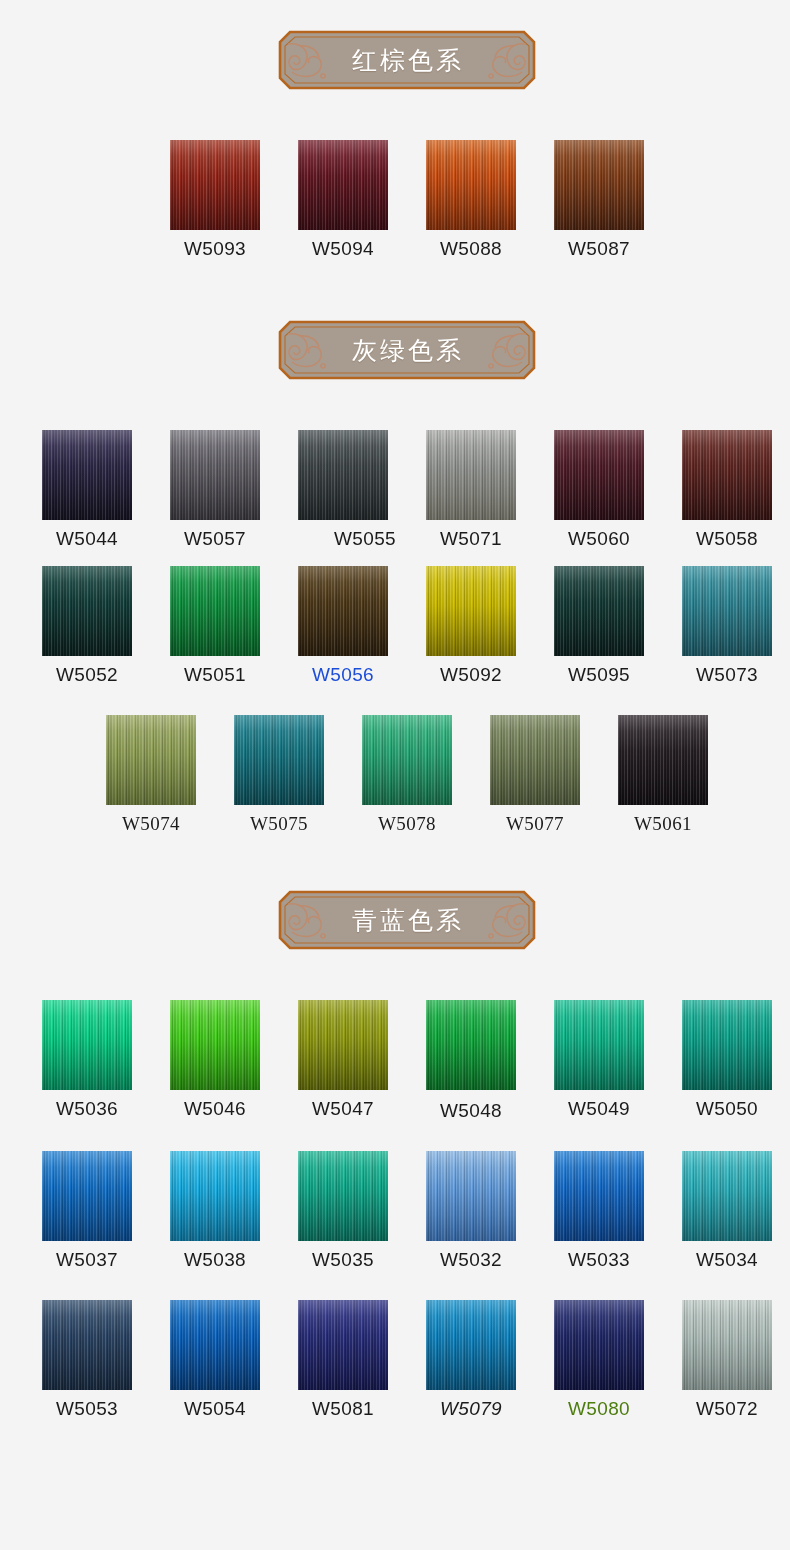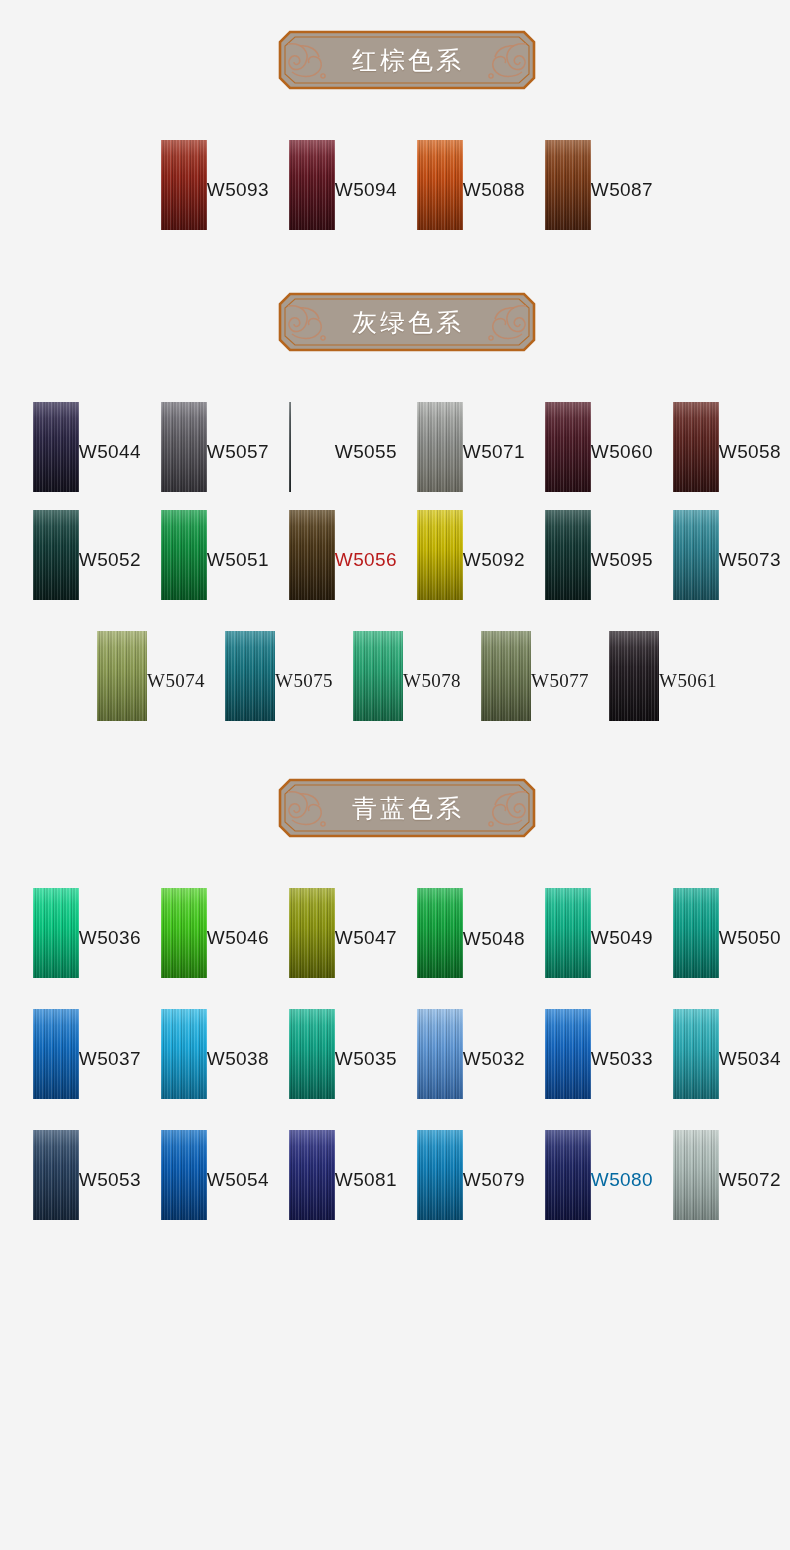--- a/index.html
+++ b/index.html
@@ -52,21 +52,21 @@
   
   .row {
     display: flex;
     justify-content: center;
     gap: 20px;
   }
 
   .cell {
     width: 108px;
     display: flex;
-    flex-direction: row;
+    flex-direction: column;
     align-items: center;
   }
 
   .chip {
     width: 90px;
     height: 90px;
     position: relative;
     overflow: hidden;
     background-color: #888;
   }
@@ -239,21 +239,21 @@
     <span class="label" style="color: rgb(27, 27, 27);">W5052</span>
   </div>
 
   <div class="cell">
     <div class="chip" title="W5051" style="background-image: linear-gradient(rgb(23, 160, 74) 0%, rgb(15, 138, 60) 45%, rgb(8, 100, 40) 100%); background-color: rgb(15, 138, 60);"></div>
     <span class="label" style="color: rgb(27, 27, 27);">W5051</span>
   </div>
 
   <div class="cell">
     <div class="chip" title="W5056" style="background-image: linear-gradient(rgb(92, 69, 32) 0%, rgb(74, 54, 24) 45%, rgb(44, 31, 13) 100%); background-color: rgb(74, 54, 24);"></div>
-    <span class="label" style="color: #b91c1c;">W5056</span>
+    <span class="label" style="color: #1d4ed8;">W5056</span>
   </div>
 
   <div class="cell">
     <div class="chip" title="W5092" style="background-image: linear-gradient(rgb(212, 196, 16) 0%, rgb(196, 180, 0) 45%, rgb(142, 130, 0) 100%); background-color: rgb(196, 180, 0);"></div>
     <span class="label" style="color: rgb(27, 27, 27);">W5092</span>
   </div>
 
   <div class="cell">
     <div class="chip" title="W5095" style="background-image: linear-gradient(rgb(27, 68, 63) 0%, rgb(19, 54, 50) 45%, rgb(10, 30, 28) 100%); background-color: rgb(19, 54, 50);"></div>
     <span class="label" style="color: rgb(27, 27, 27);">W5095</span>
@@ -392,26 +392,26 @@
     <span class="label" style="color: rgb(27, 27, 27);">W5054</span>
   </div>
 
   <div class="cell">
     <div class="chip" title="W5081" style="background-image: linear-gradient(rgb(50, 54, 136) 0%, rgb(37, 42, 114) 45%, rgb(22, 25, 80) 100%); background-color: rgb(37, 42, 114);"></div>
     <span class="label" style="color: rgb(27, 27, 27);">W5081</span>
   </div>
 
   <div class="cell">
     <div class="chip" title="W5079" style="background-image: linear-gradient(rgb(28, 148, 204) 0%, rgb(15, 124, 180) 45%, rgb(9, 88, 130) 100%); background-color: rgb(15, 124, 180);"></div>
-    <span class="label" style="color: rgb(27, 27, 27);">W5079</span>
+    <span class="label" style="color: rgb(27, 27, 27); font-style: italic;">W5079</span>
   </div>
 
   <div class="cell">
     <div class="chip" title="W5080" style="background-image: linear-gradient(rgb(43, 51, 120) 0%, rgb(30, 37, 96) 45%, rgb(17, 21, 67) 100%); background-color: rgb(30, 37, 96);"></div>
-    <span class="label" style="color: #0369a1;">W5080</span>
+    <span class="label" style="color: #4d7c0f;">W5080</span>
   </div>
 
   <div class="cell">
     <div class="chip" title="W5072" style="background-image: linear-gradient(rgb(189, 201, 197) 0%, rgb(169, 184, 180) 45%, rgb(141, 156, 152) 100%); background-color: rgb(169, 184, 180);"></div>
     <span class="label" style="color: rgb(27, 27, 27);">W5072</span>
   </div>
 </div>
       </div>
   </div>
 </div>

